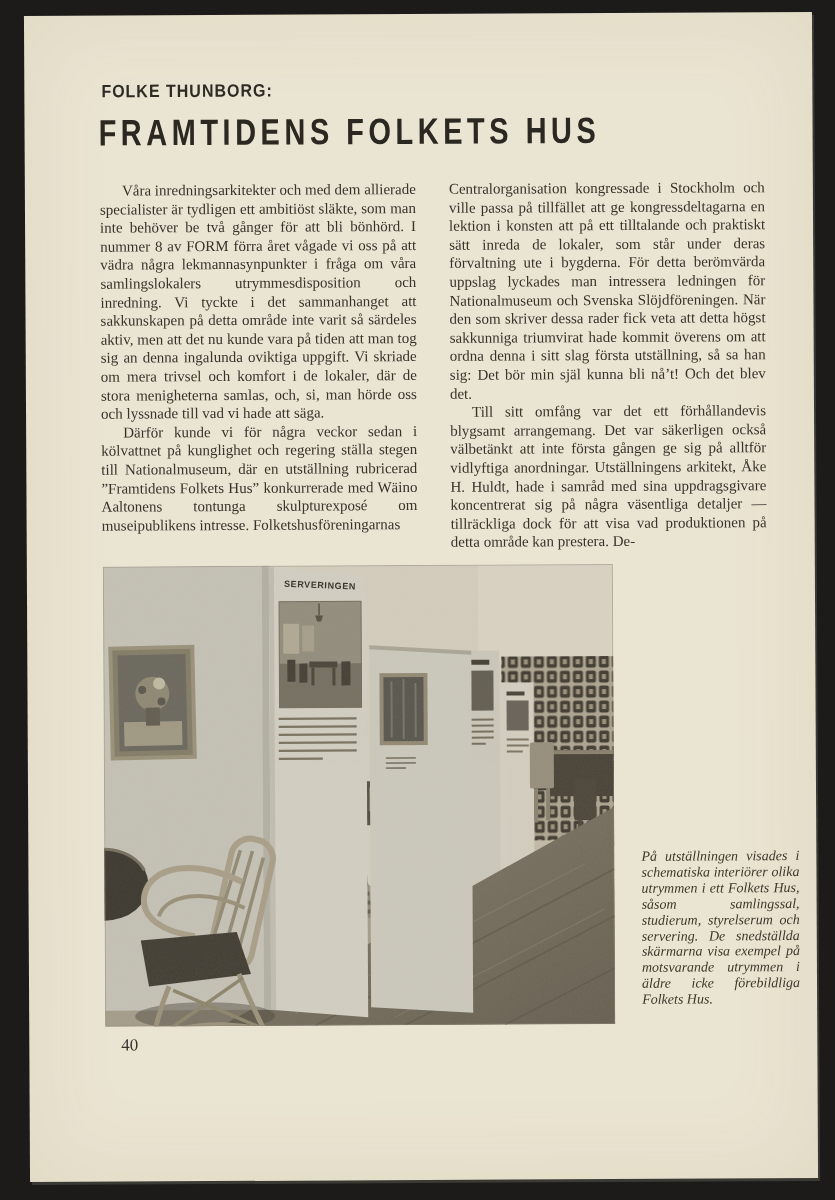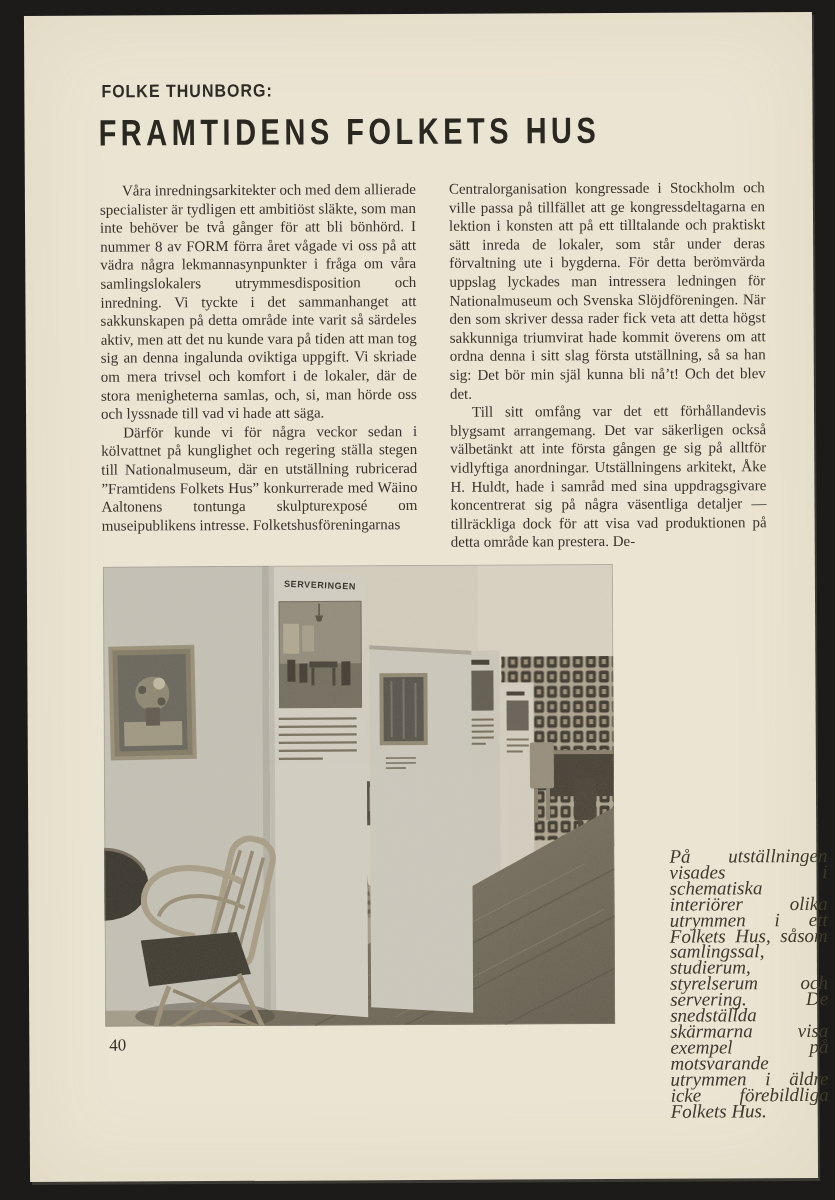--- a/index.html
+++ b/index.html
@@ -43,26 +43,26 @@
     text-align:justify;
     color:#37332a;
   }
   .col p{margin:0;text-indent:22px;}
   .col p.noindent{text-indent:0;}
   .photo-wrap{
     position:absolute;left:76px;top:551px;width:510px;height:460px;
   }
   .photo-wrap svg{display:block;}
   .caption{
-    position:absolute;left:641px;top:836px;width:158px;
-    font-style:italic;font-size:19px;line-height:15.9px;
+    position:absolute;left:613px;top:836px;width:158px;
+    font-style:italic;font-size:14px;line-height:15.9px;
     text-align:justify;color:#3e392c;margin:0;
   }
   .pageno{
-    position:absolute;left:80px;top:1020px;
+    position:absolute;left:92px;top:1020px;
     font-size:17px;color:#37332a;
   }
 </style>
 </head>
 <body>
 
 <div class="paper">
 
   <div class="author-line">FOLKE THUNBORG:</div>
   <h1 class="page-title">FRAMTIDENS FOLKETS HUS</h1>

